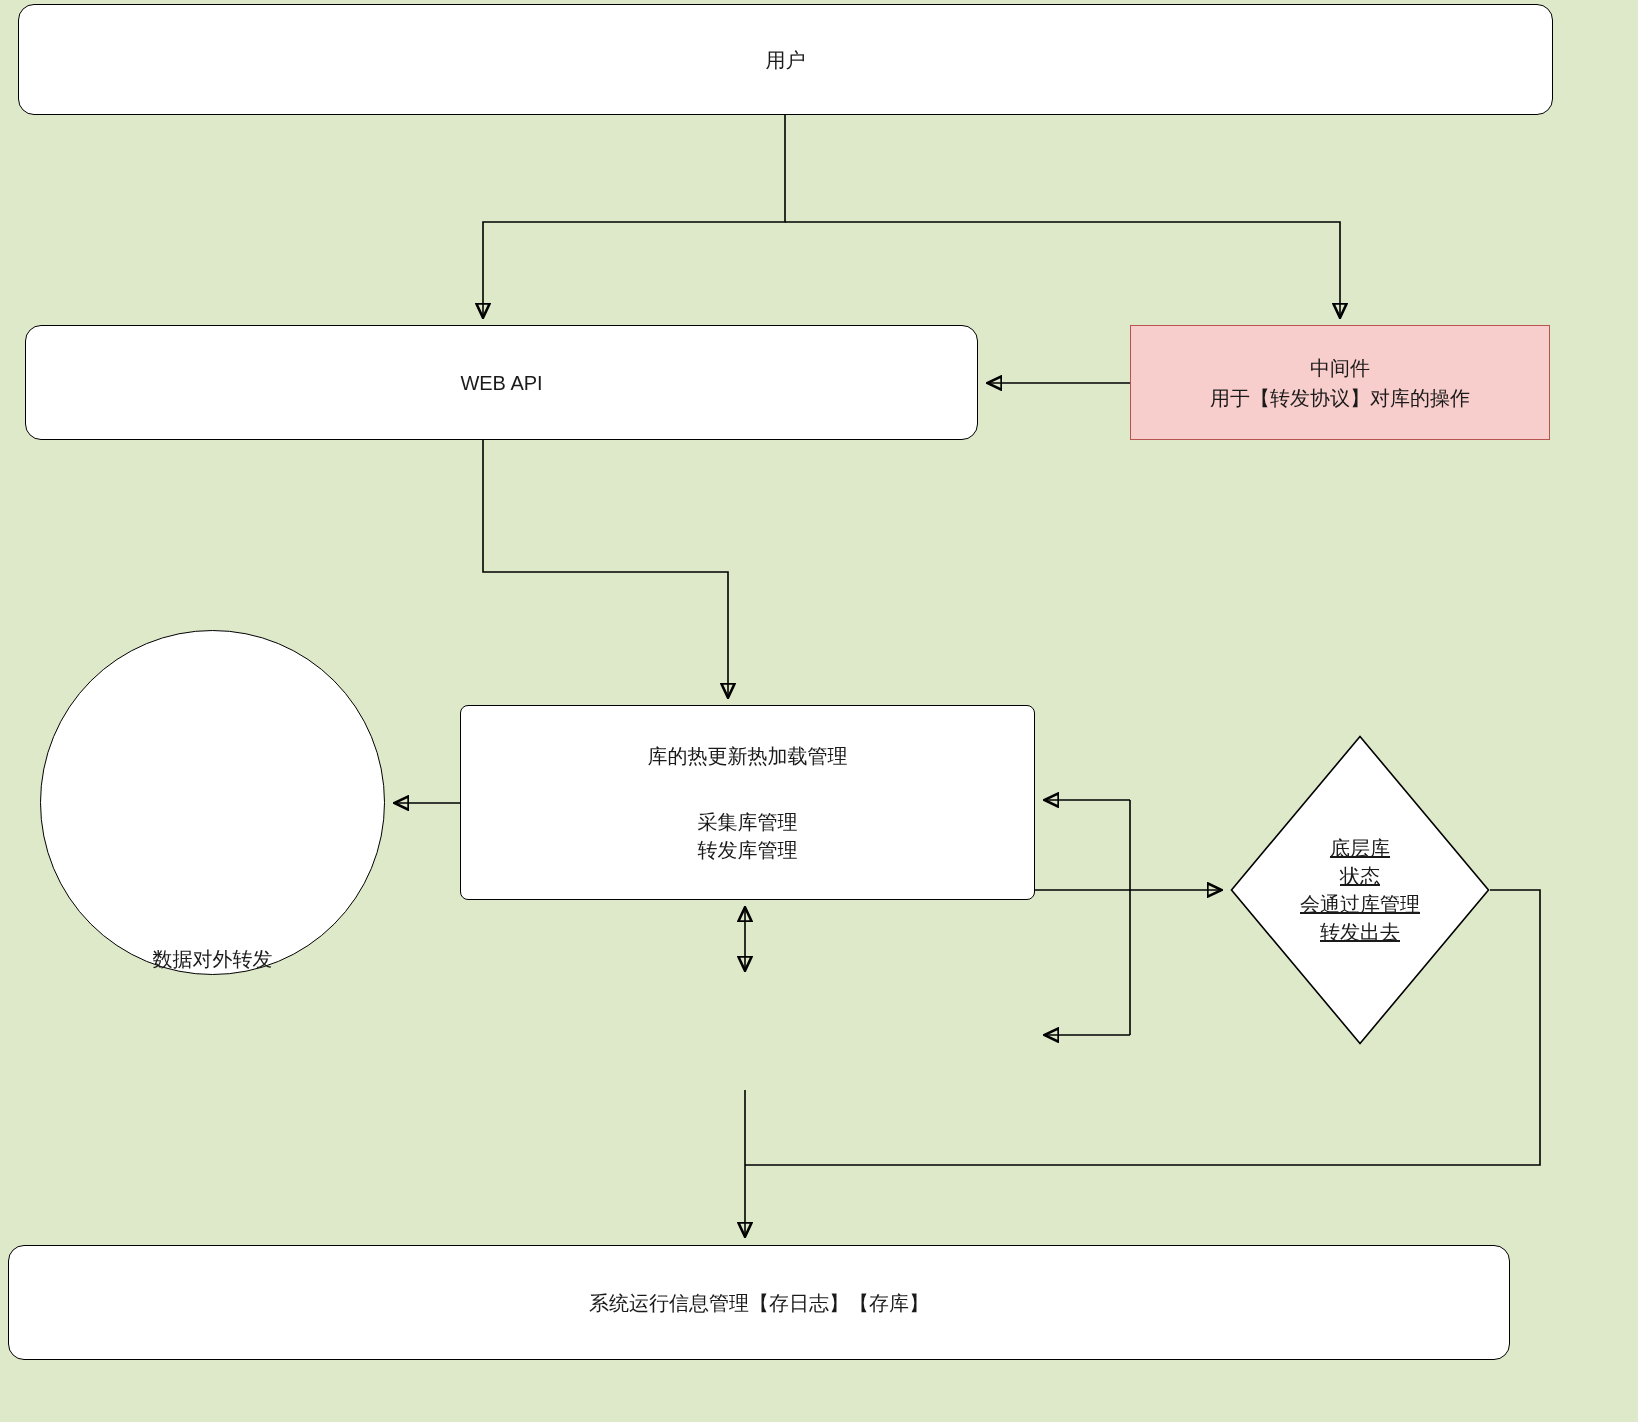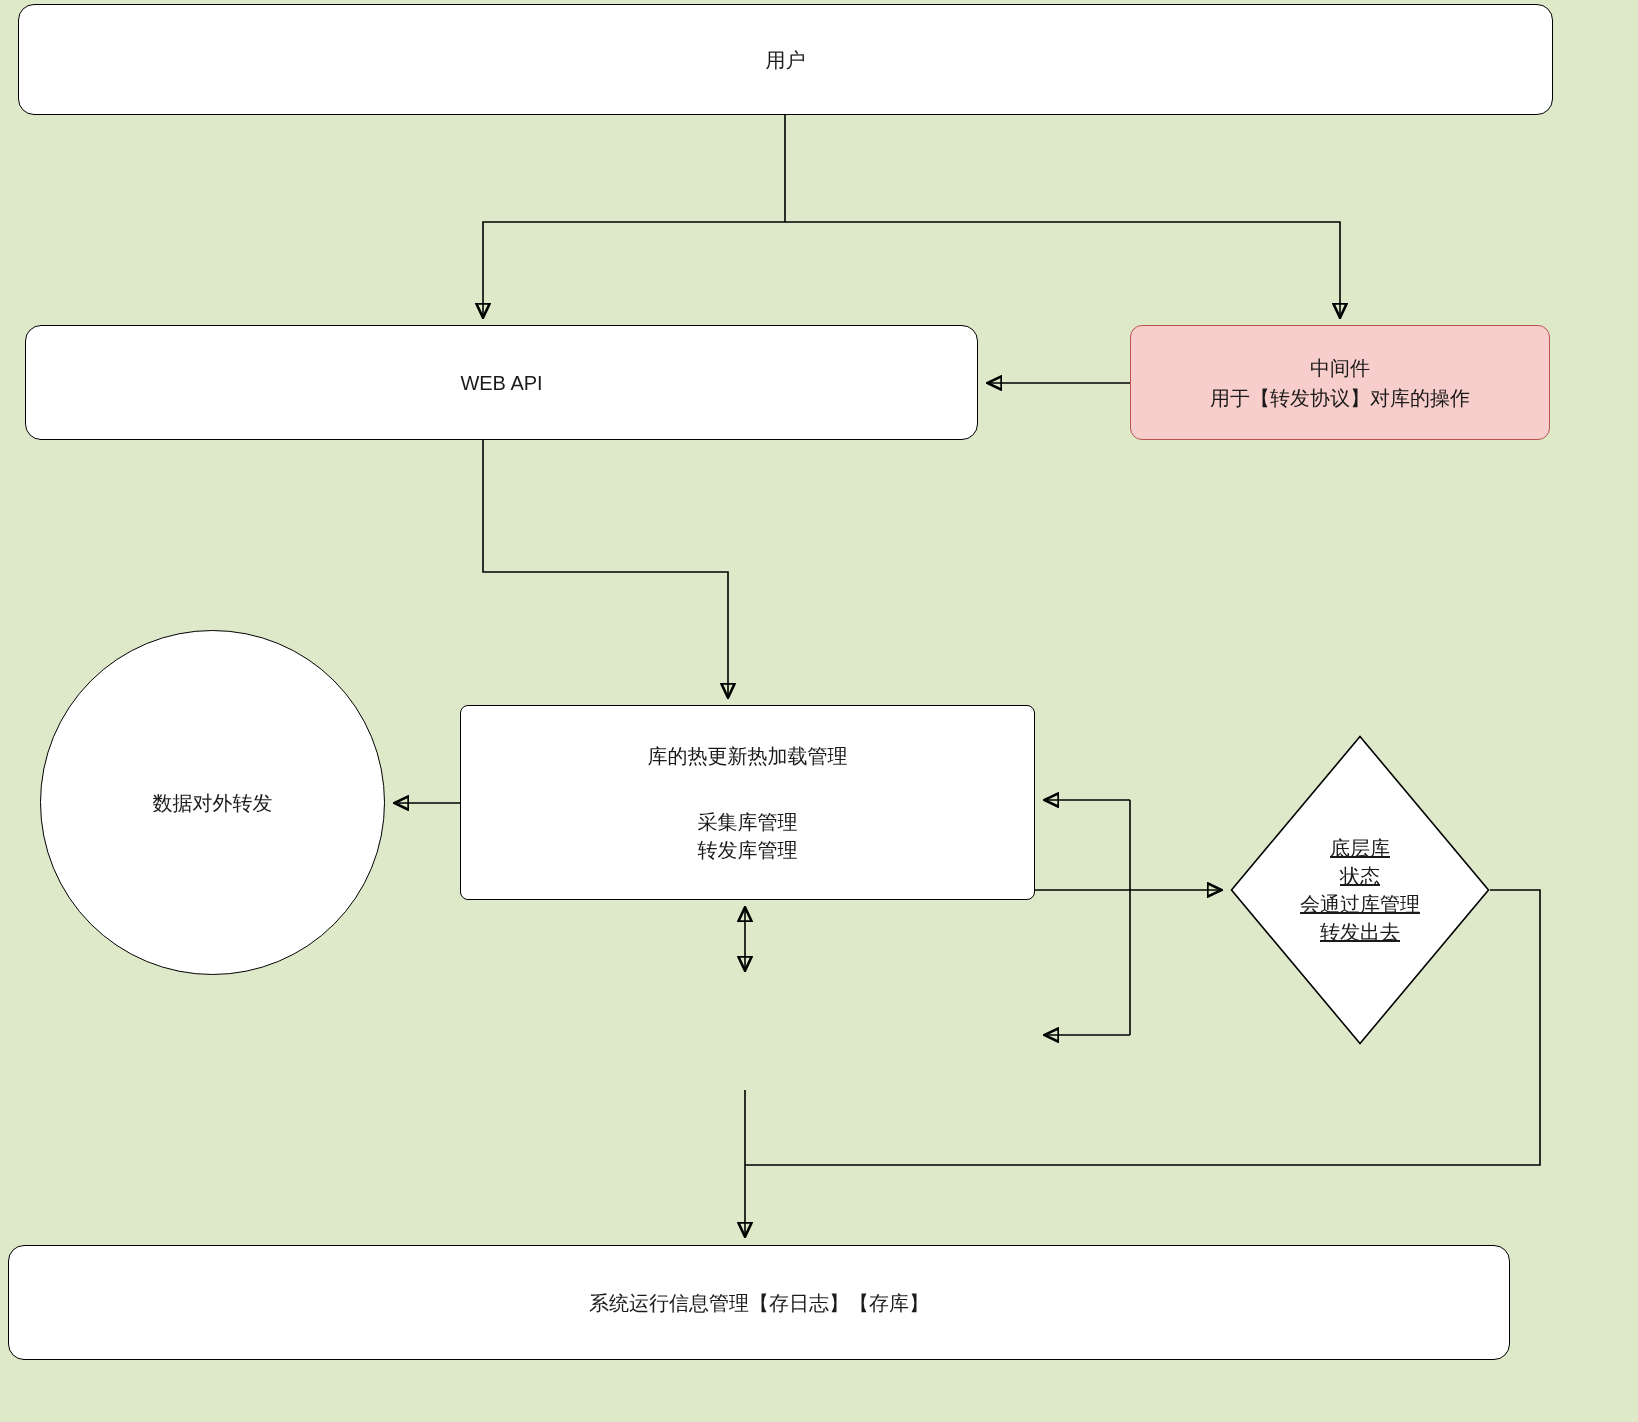--- a/index.html
+++ b/index.html
@@ -30,28 +30,29 @@
   }
   .rect {
     background: var(--node-fill, #fff);
     border: 1.6px solid var(--node-stroke, #000);
     border-radius: 16px;
   }
   .circle {
     background: var(--node-fill, #fff);
     border: 1.6px solid var(--node-stroke, #000);
     border-radius: 50%;
+    justify-content: flex-end;
   }
   .node-user        { left: 18px;   top: 4px;    width: 1535px; height: 111px; }
   .node-webapi      { left: 25px;   top: 325px;  width: 953px;  height: 115px; }
   .node-middleware  {
     left: 1130px; top: 325px; width: 420px; height: 115px;
     background: var(--mw-fill, #f8cecc);
     border-color: var(--mw-stroke, #b85450);
-    border-radius: 12px;
+    border-radius: 0;
   }
   .node-dataforward { left: 40px;   top: 630px;  width: 345px;  height: 345px; }
   .node-hotreload   { left: 460px;  top: 705px;  width: 575px;  height: 195px; border-radius: 8px; }
   .node-core        { left: 460px;  top: 978px;  width: 575px;  height: 112px; }
   .node-systeminfo  { left: 8px;    top: 1245px; width: 1502px; height: 115px; }
   .node-diamond     { left: 1230px; top: 735px;  width: 260px;  height: 310px; text-decoration: underline; }
   .diamond-shape { position: absolute; left: 0; top: 0; }
   .diamond-shape polygon {
     fill: var(--node-fill, #fff);
     stroke: var(--node-stroke, #000);

